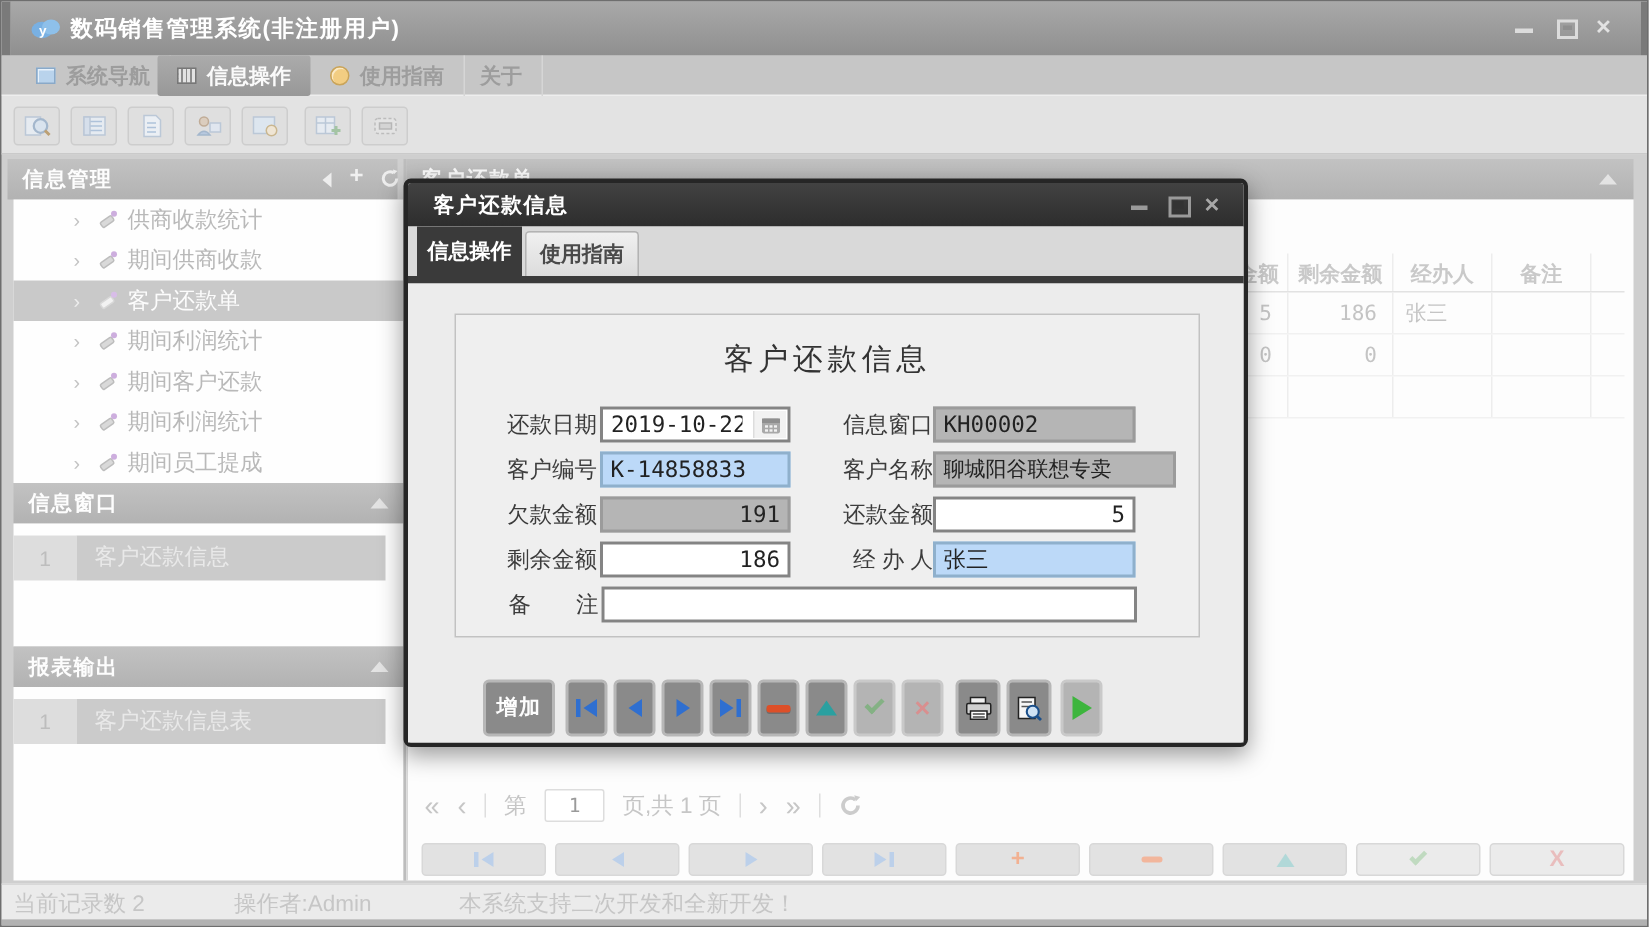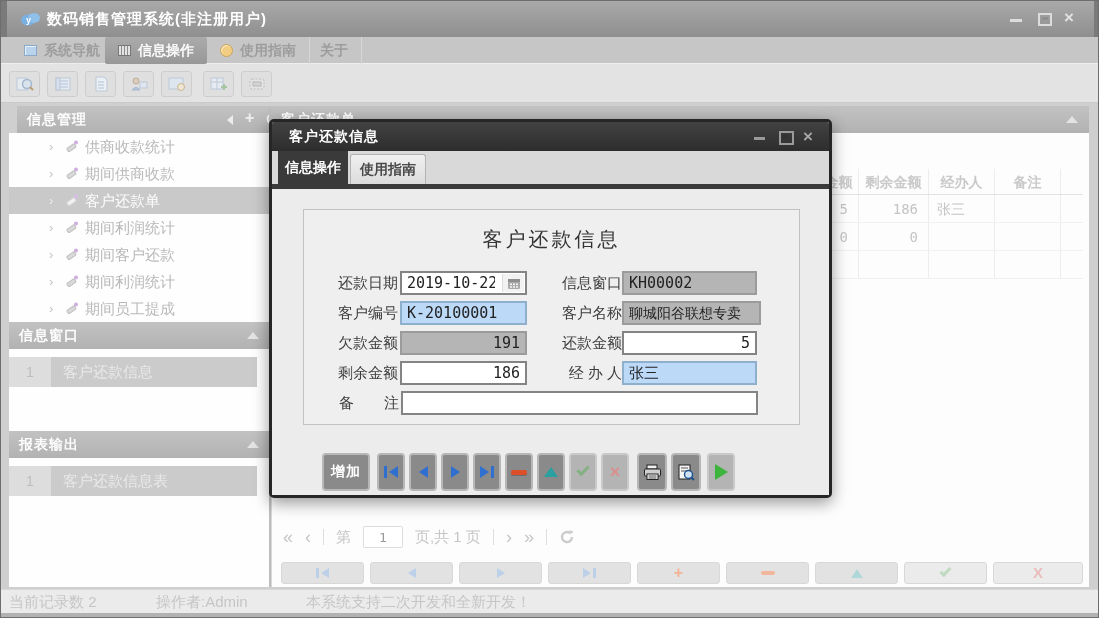--- a/index.html
+++ b/index.html
@@ -234,21 +234,21 @@
         </svg>
     </div>
     <div class="tbtn" style="left:240px;">
       <svg width="18" height="16" viewBox="0 0 18 16">
           <rect x="2" y="3" width="14" height="10" rx="2" fill="#e4e4e4" stroke="#b0b0b0" stroke-dasharray="2 1.5"></rect>
           <rect x="5" y="6" width="8" height="4" fill="#cfcfcf" stroke="#a8a8a8"></rect>
         </svg>
     </div>
   </div>
 
-  <div class="abs phead" style="left:16px; top:105px; width:260px; height:27px;">
+  <div class="abs phead" style="left:4px; top:105px; width:260px; height:27px;">
     <span class="pt">信息管理</span>
     <span class="abs tri-left-sm" style="left:210px; top:9px;"></span>
     <span class="abs" style="left:228px; top:3px; color:#f0f0f0; font-size:16px; font-weight:bold;">+</span>
     <svg class="abs" style="left:248px; top:6px;" width="14" height="14" viewBox="0 0 14 14">
       <path d="M11.5 7 a4.5 4.5 0 1 1 -2 -3.7" fill="none" stroke="#eeeeee" stroke-width="2"></path>
       <path d="M9 1 l3 1 l-2.4 2.2 z" fill="#eeeeee"></path>
     </svg>
   </div>
   <div class="abs tree" style="left:8px; top:132px; width:260px; height:189px;">
     <div class="titem">
@@ -465,23 +465,23 @@
                   </g>
                 </svg>
             </span>
           </div>
           <span class="flabel" style="left:250px;">信息窗口</span>
           <div class="fld ro fval" style="left:318px; width:135px;">KH00002</div>
         </div>
 
         <div class="frow" style="left:0; top:91px; width:100%;">
           <span class="flabel" style="left:26px;font-family:Liberation Serif, serif;">客户编号</span>
-          <div class="fld hl fval" style="left:96px; width:127px;">K-20100001</div>
+          <div class="fld hl fval" style="left:96px; width:127px;">K-14858833</div>
           <span class="flabel" style="left:250px;">客户名称</span>
-          <div class="fld ro fval" style="left:318px; width:139px; font-size:14px;">聊城阳谷联想专卖</div>
+          <div class="fld ro fval" style="left:318px; width:162px; font-size:14px;">聊城阳谷联想专卖</div>
         </div>
 
         <div class="frow" style="left:0; top:121px; width:100%;">
           <span class="flabel" style="left:26px;">欠款金额</span>
           <div class="fld ro fval rt" style="left:96px; width:127px;">191</div>
           <span class="flabel" style="left:250px;">还款金额</span>
           <div class="fld" style="left:318px; width:135px;">
             <input class="rt" value="5" style="">
           </div>
         </div>

